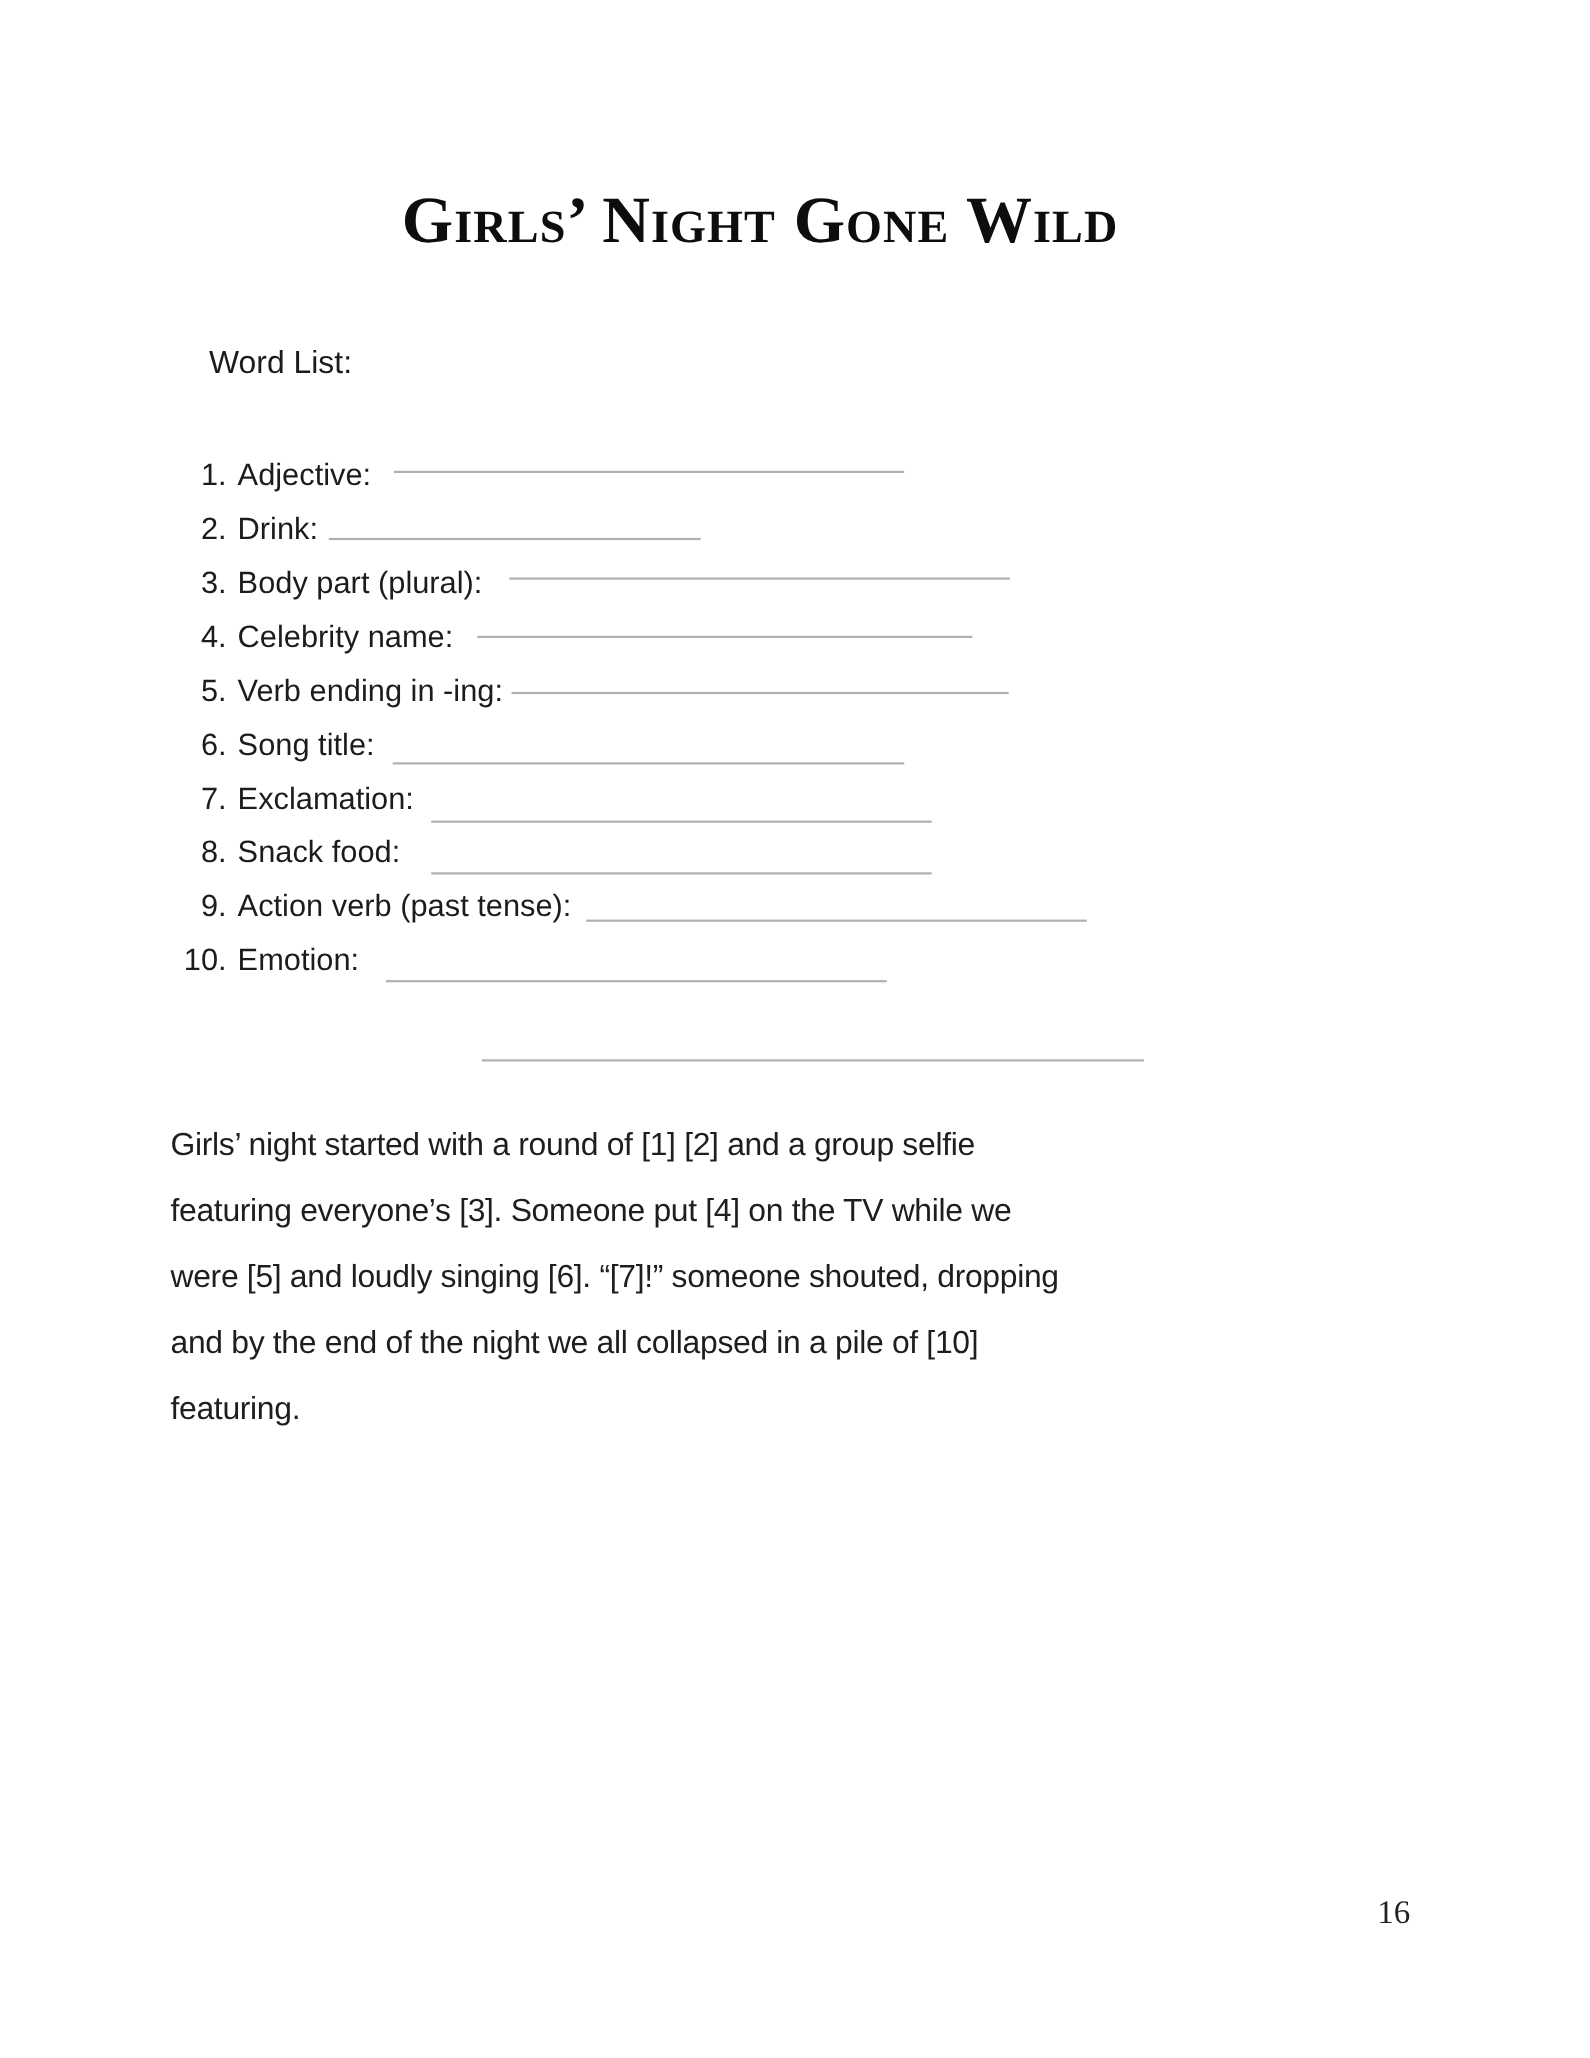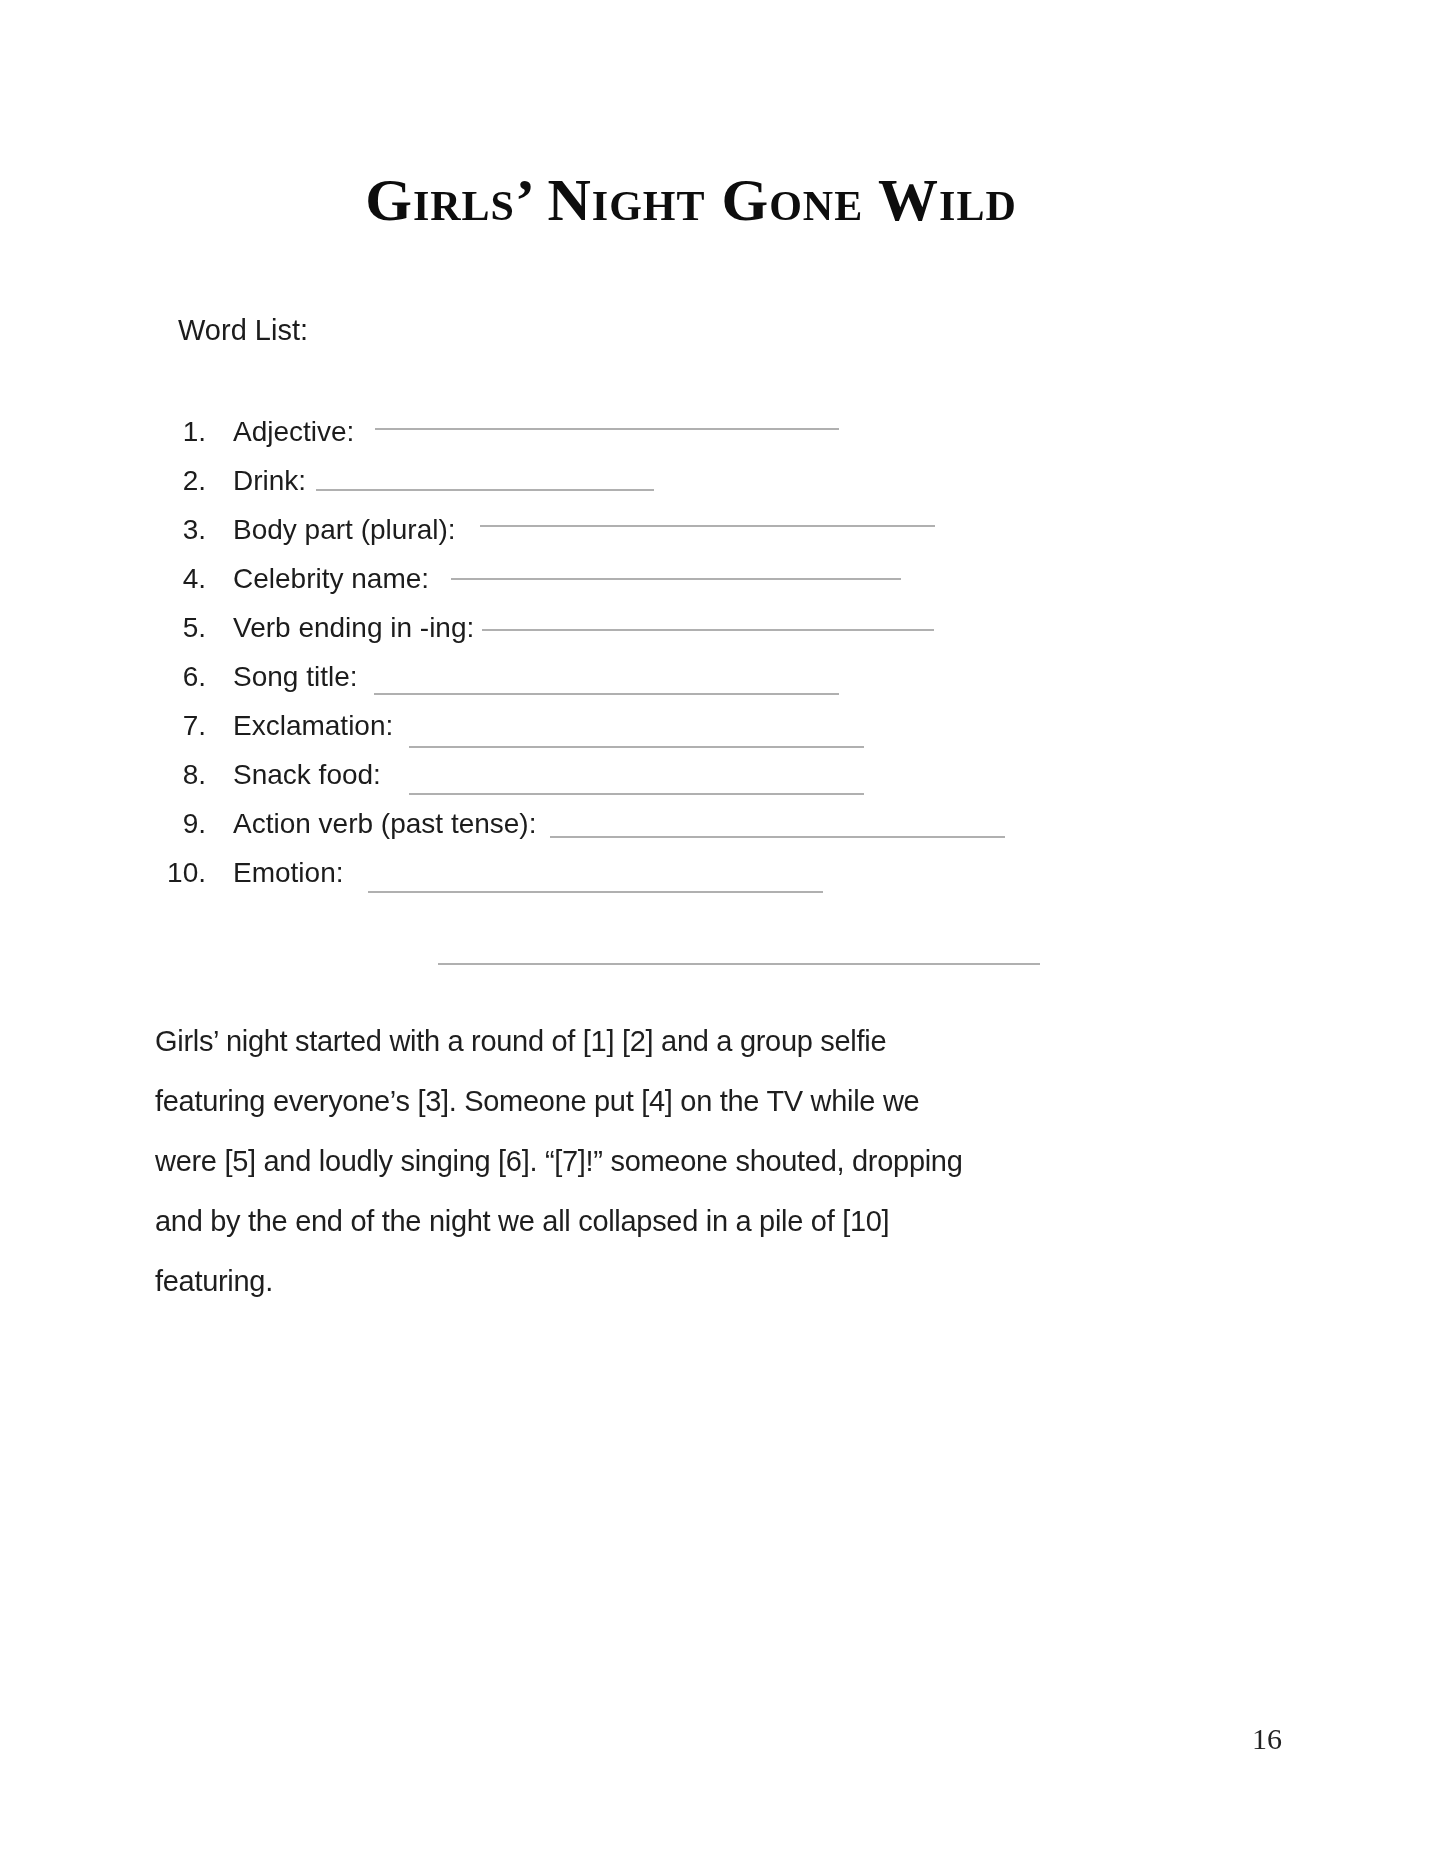--- a/index.html
+++ b/index.html
@@ -22,21 +22,21 @@
     font-variant: small-caps;
     font-weight: 700;
     font-size: 60px;
     letter-spacing: 1px;
     color: #0d0d0d;
     white-space: nowrap;
   }
   .word-list-heading {
     position: absolute;
     top: 314px;
-    left: 178px;
+    left: 190px;
     font-size: 29px;
     color: #1c1c1c;
   }
   ol.word-list {
     position: absolute;
     top: 407px;
     left: 130px;
     margin: 0;
     padding: 0;
     list-style: none;
@@ -49,21 +49,21 @@
     line-height: 49px;
     font-size: 28px;
     white-space: nowrap;
   }
   .wl-num {
     display: inline-block;
     width: 76px;
     text-align: right;
     flex: 0 0 76px;
   }
-  .wl-label { margin-left: 27px; }
+  .wl-label { margin-left: 10px; }
   .wl-blank {
     height: 2px;
     background: #b0b0b0;
     flex: 0 0 auto;
   }
   
   li:nth-child(1)  .wl-blank { margin-left:21px; width:464px; transform:translateY(-11px); }
   li:nth-child(2)  .wl-blank { margin-left:10px; width:338px; transform:translateY(1px); }
   li:nth-child(3)  .wl-blank { margin-left:24px; width:455px; transform:translateY(-12px); }
   li:nth-child(4)  .wl-blank { margin-left:22px; width:450px; transform:translateY(-8px); }

